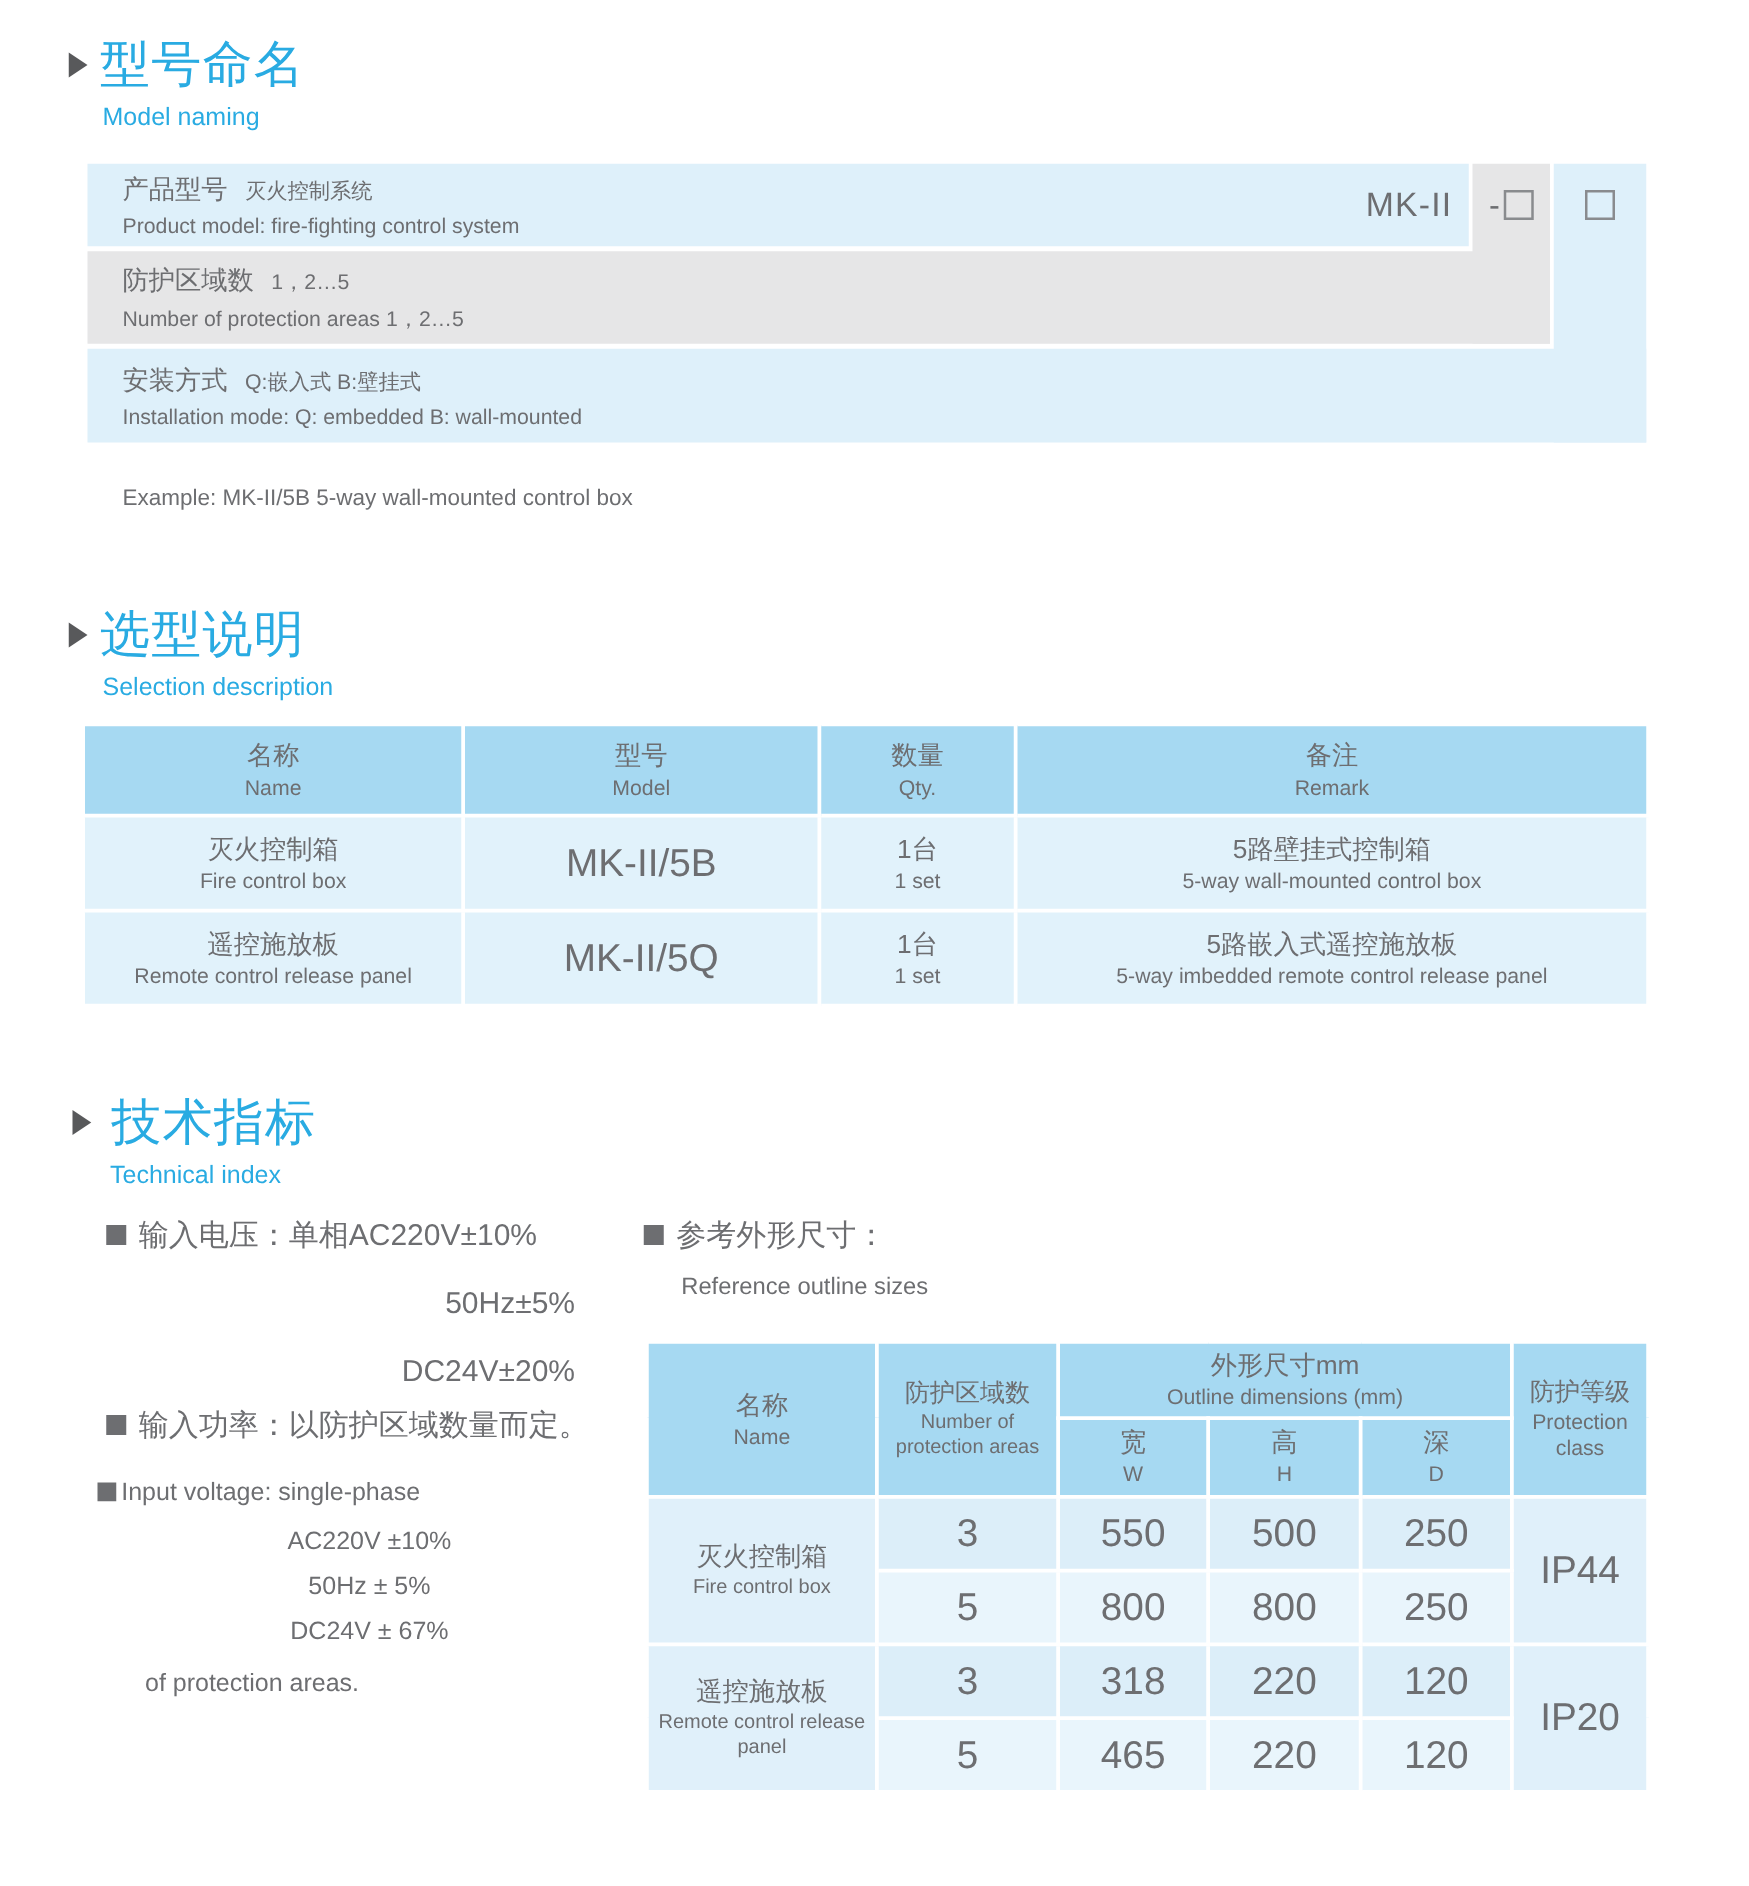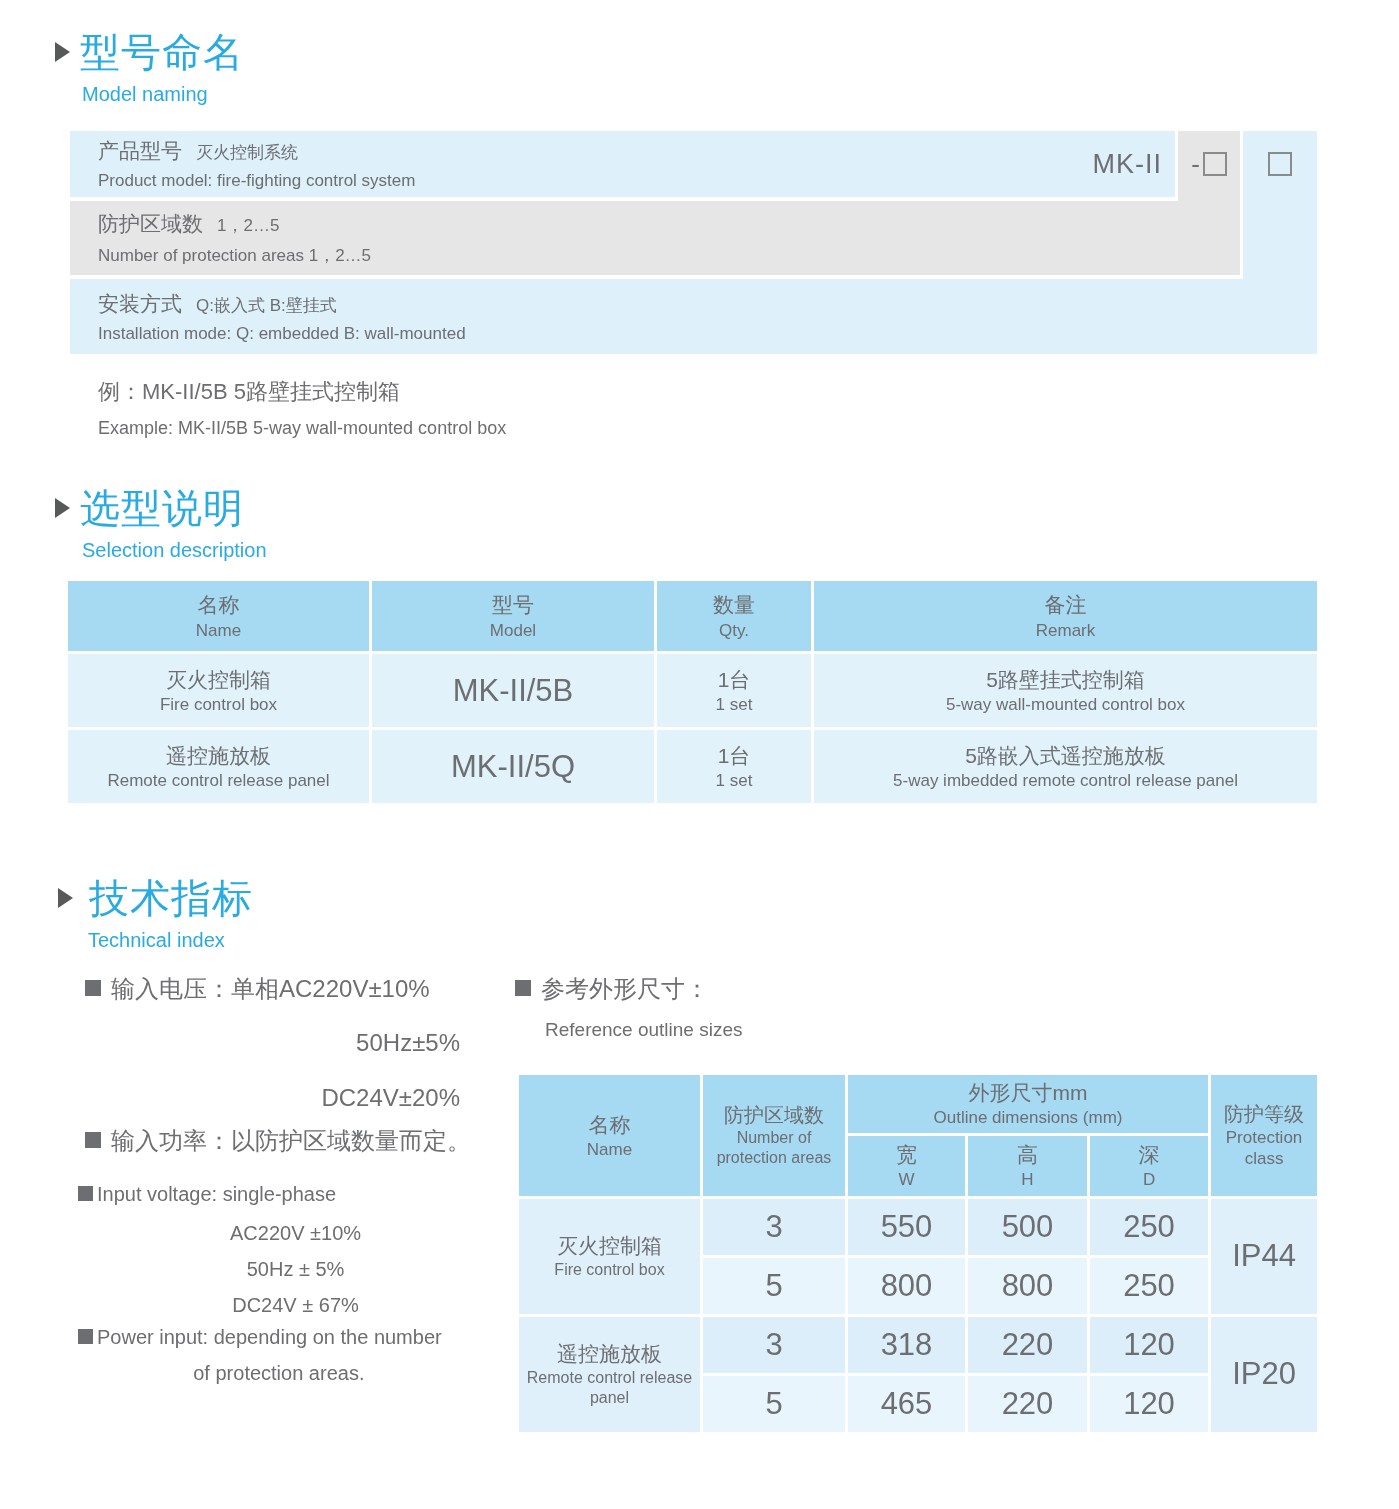--- a/index.html
+++ b/index.html
@@ -108,21 +108,20 @@
     <div class="dg-cell dg-cell-gray">
       <span class="dash">-</span>
       <span class="sqbox"></span>
     </div>
     <div class="dg-cell dg-cell-blue">
       <span class="sqbox"></span>
     </div>
   </div>
 
   <div class="example">
-    <div class="ex-zh">例：MK-II/5B   5路壁挂式控制箱</div>
     <div class="ex-en">Example: MK-II/5B   5-way wall-mounted control box</div>
   </div>
 
   <div class="sec" style="left:55px;top:486px;">
     <div class="sec-head">
       <span class="tri"></span>
       <span class="sec-title">选型说明</span>
     </div>
     <div class="sec-sub">Selection description</div>
   </div>
@@ -216,24 +215,20 @@
     <div class="brow">
       <span class="sq-s"></span>
       <span class="t20">Input voltage: single-phase</span>
     </div>
     <div class="t20" style="margin-left:152px;margin-top:13px;">AC220V ±10%</div>
     <div class="t20" style="margin-left:152px;margin-top:10px;">50Hz ± 5%</div>
     <div class="t20" style="margin-left:152px;margin-top:10px;">DC24V ± 67%</div>
   </div>
 
   <div class="tb" style="left:78px;top:1324px;">
-    <div class="brow">
-      <span class="sq-s"></span>
-      <span class="t20">Power input: depending on the number</span>
-    </div>
     <div class="t20" style="margin-left:38px;margin-top:10px;">of protection areas.</div>
   </div>
 
   <div class="tb" style="left:515px;top:973px;">
     <div class="brow">
       <span class="sq"></span>
       <span class="t24">参考外形尺寸：</span>
     </div>
     <div class="t19" style="margin-left:30px;margin-top:14px;">Reference outline sizes</div>
   </div>

